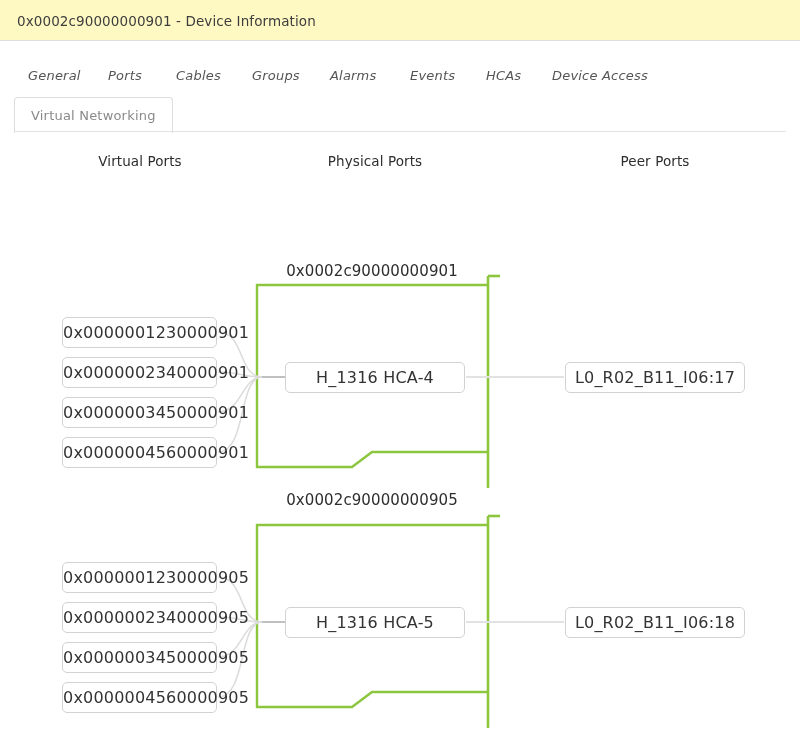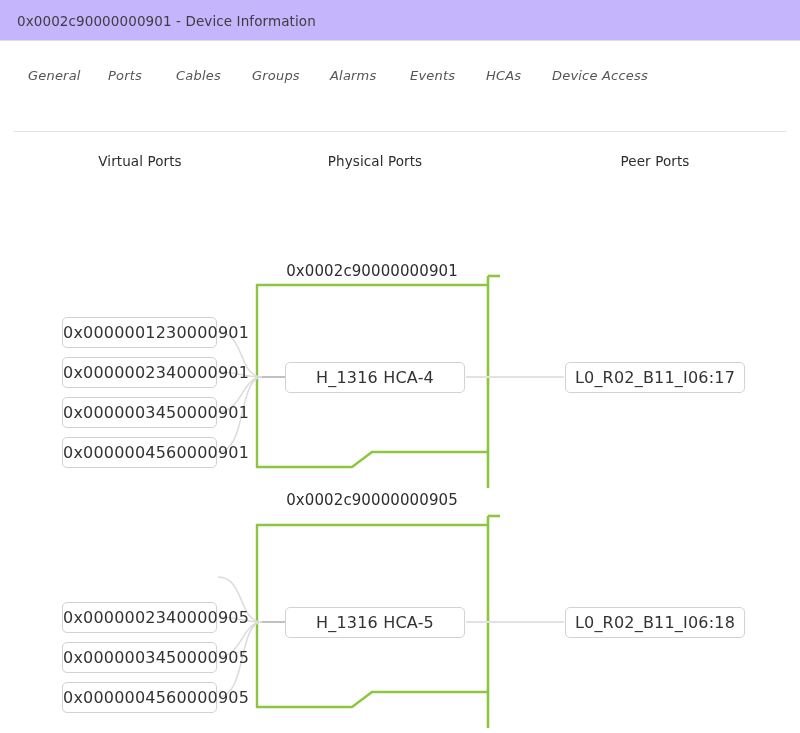--- a/index.html
+++ b/index.html
@@ -9,21 +9,21 @@
     width: 800px; height: 733px;
     background: #ffffff;
     font-family: "DejaVu Sans", "Liberation Sans", sans-serif;
     overflow: hidden;
   }
 
   
   .win-header {
     position: absolute; left: 0; top: 0;
     width: 800px; height: 41px;
-    background: #c4b5fd;
+    background: #fef9c3;
     border-bottom: 1px solid #dddddd;
   }
   .win-header-title {
     position: absolute; left: 17px; top: 13px;
     font-size: 13.5px; color: #3d3d3d;
     letter-spacing: 0.1px;
     white-space: nowrap;
   }
 
   
@@ -135,20 +135,23 @@
   <div class="tabrow-top">
     <div class="tab-top" style="left:28px">General</div>
     <div class="tab-top" style="left:108px">Ports</div>
     <div class="tab-top" style="left:176px">Cables</div>
     <div class="tab-top" style="left:252px">Groups</div>
     <div class="tab-top" style="left:330px">Alarms</div>
     <div class="tab-top" style="left:410px">Events</div>
     <div class="tab-top" style="left:486px">HCAs</div>
     <div class="tab-top" style="left:552px">Device Access</div>
   </div>
+  <div class="tabrow-bottom">
+    <div class="tab-active">Virtual Networking</div>
+  </div>
   <div class="tab-underline"></div>
 </div>
 
 <div class="col-title col-virtual">Virtual Ports</div>
 <div class="col-title col-physical">Physical Ports</div>
 <div class="col-title col-peer">Peer Ports</div>
 
 <div class="canvas">
 
   <svg class="svg-layer" viewBox="0 0 800 553">
@@ -193,20 +196,21 @@
   <div class="node node-vport" style="top:177px">0x0000002340000901</div>
   <div class="node node-vport" style="top:217px">0x0000003450000901</div>
   <div class="node node-vport" style="top:257px">0x0000004560000901</div>
 
   <div class="node node-pport" style="top:182px">H_1316 HCA-4</div>
 
   <div class="node node-peer" style="top:182px">L0_R02_B11_I06:17</div>
 
   <div class="group-caption" style="top:311px">0x0002c90000000905</div>
 
+  <div class="node node-vport" style="top:382px">0x0000001230000905</div>
   <div class="node node-vport" style="top:422px">0x0000002340000905</div>
   <div class="node node-vport" style="top:462px">0x0000003450000905</div>
   <div class="node node-vport" style="top:502px">0x0000004560000905</div>
 
   <div class="node node-pport" style="top:427px">H_1316 HCA-5</div>
 
   <div class="node node-peer" style="top:427px">L0_R02_B11_I06:18</div>
 
 </div>
 

